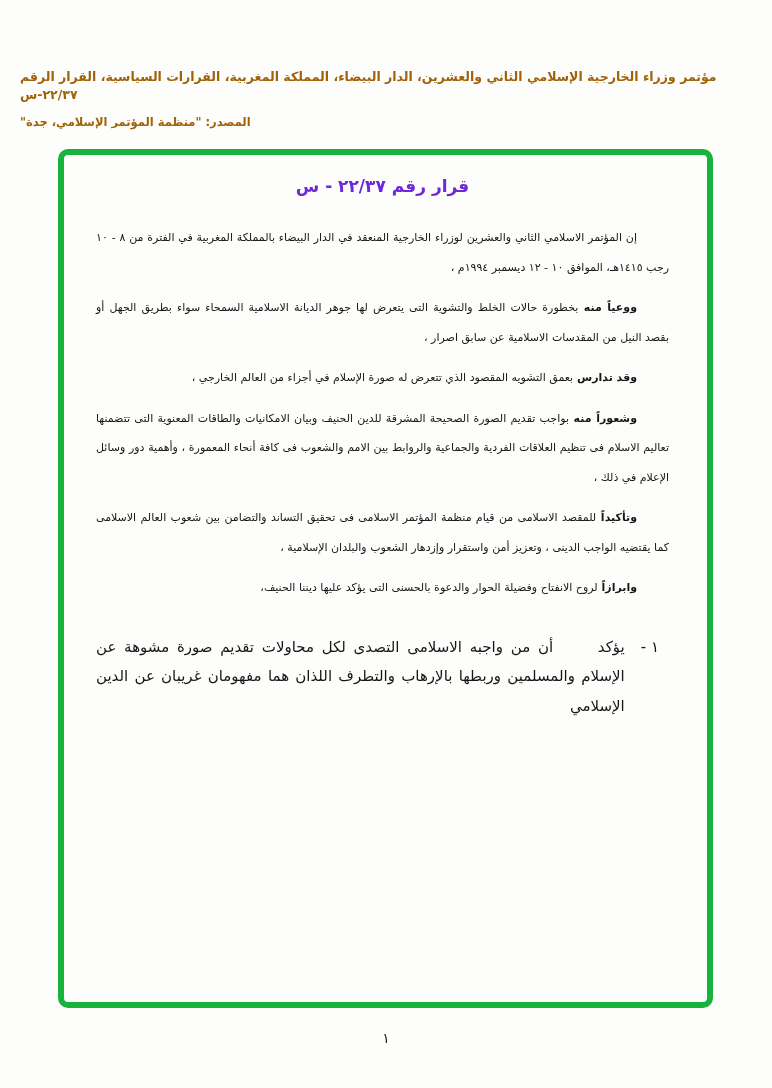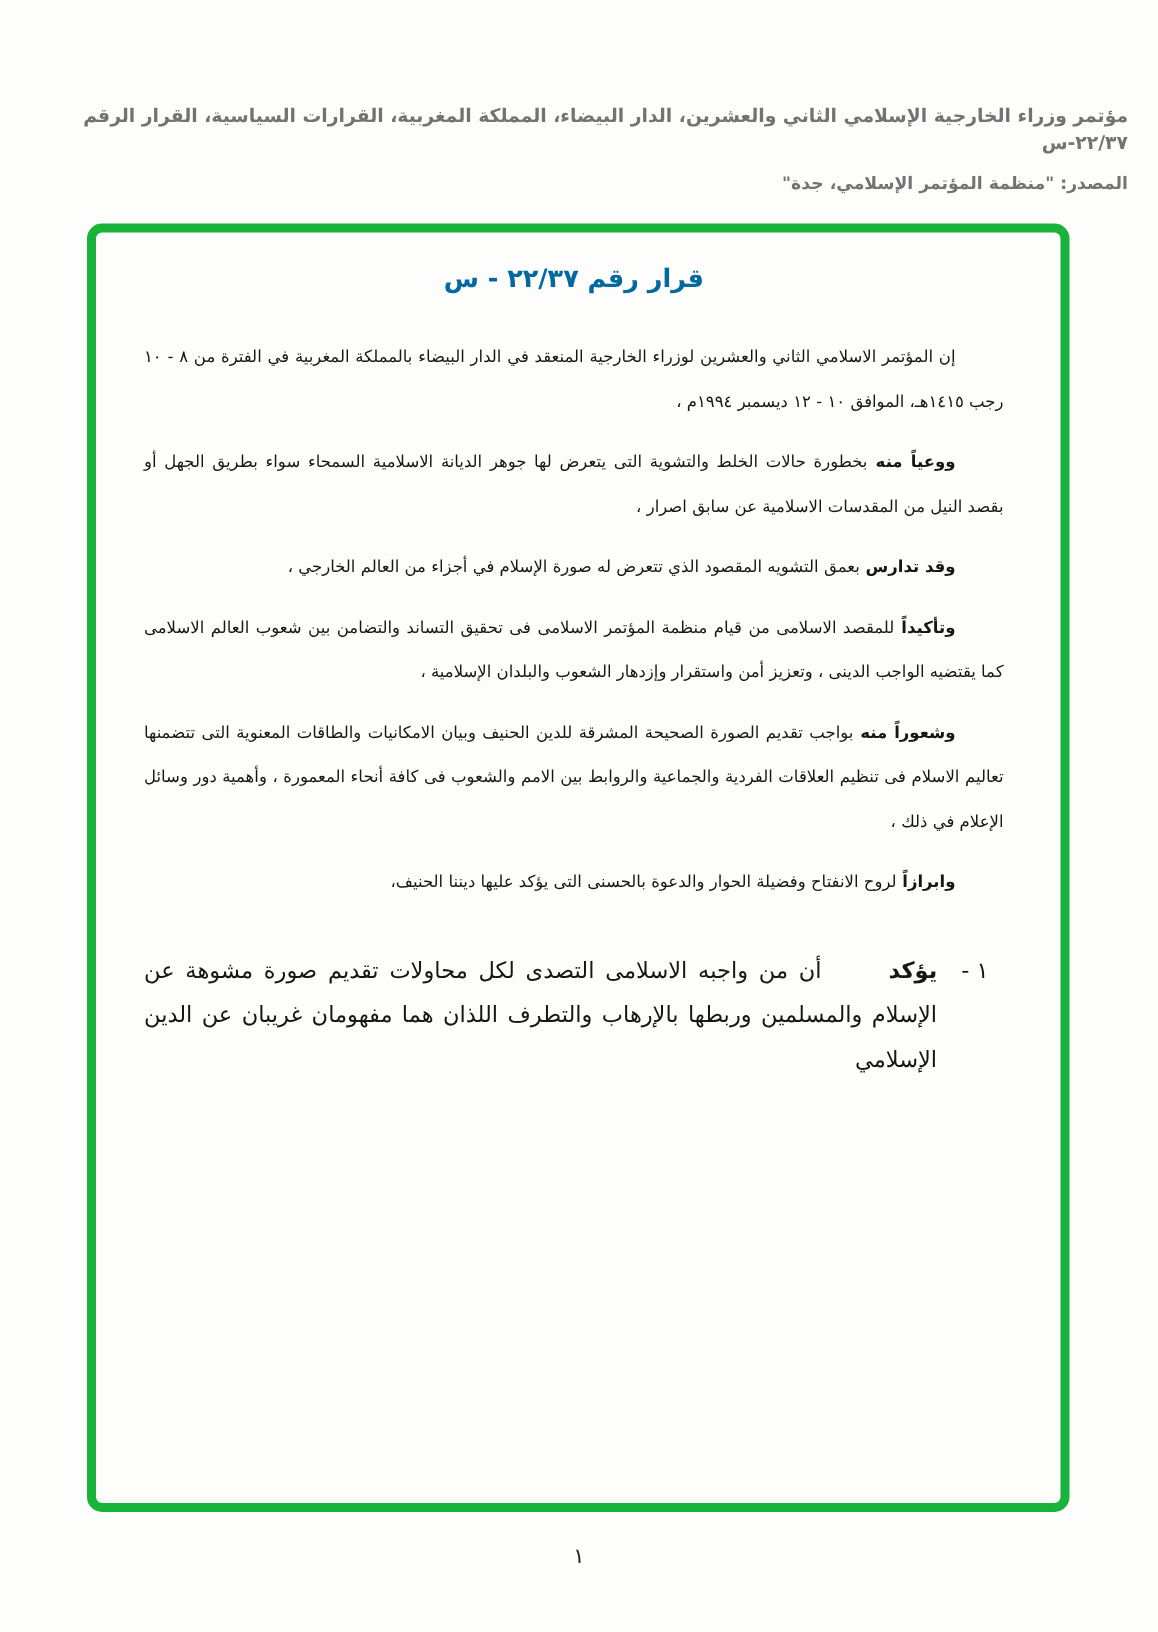--- a/index.html
+++ b/index.html
@@ -12,23 +12,23 @@
     direction: rtl;
     font-family: "DejaVu Sans", sans-serif;
     color: #161616;
     overflow: hidden;
   }
   .header {
     position: absolute;
     top: 68px;
     left: 20px;
     right: 20px;
-    text-align: right;
+    text-align: left;
     font-weight: bold;
-    color: #737373;
+    color: #a16207;
   }
   .header-line1 { font-size: 12.5px; line-height: 18px; }
   .header-line2 { font-size: 11.5px; line-height: 16px; margin-top: 10px; }
   .frame {
     position: absolute;
     left: 58px;
     top: 149px;
     width: 643px;
     height: 847px;
     border: 6px solid #17b33a;
@@ -38,41 +38,41 @@
   }
   .frame-inner {
     padding: 16px 38px 0 32px;
   }
   .doc-title {
     text-align: center;
     font-weight: bold;
     font-size: 17px;
     line-height: 30px;
     margin-bottom: 22px;
-    color: #0369a1;
+    color: #6d28d9;
   }
   .para {
     font-size: 11px;
     line-height: 29.5px;
     text-align: justify;
     text-indent: 32px;
     margin: 0 0 11px 0;
   }
   .para .lead { font-weight: bold; }
   .items { margin-top: 30px; }
   .item {
     display: flex;
     gap: 16px;
     font-size: 15px;
     line-height: 29.5px;
     padding-right: 10px;
   }
   .item-marker { white-space: nowrap; }
   .item-text { flex: 1; text-align: justify; }
-  .item-text .lead { font-weight: bold; padding-left: 37px; }
+  .item-text .lead { font-weight: normal; padding-left: 37px; }
   .page-number {
     position: absolute;
     bottom: 42px;
     left: 0;
     right: 0;
     text-align: center;
     font-size: 14px;
     color: #222;
   }
 </style>
@@ -88,22 +88,22 @@
 
   <div class="frame">
     <div class="frame-inner">
       <div class="doc-title">
         <div>قرار رقم ٢٢/٣٧ - س</div>
       </div>
       <div>
           <div class="para"><span class="lead"></span><span>إن المؤتمر الاسلامي الثاني والعشرين لوزراء الخارجية المنعقد في الدار البيضاء بالمملكة المغربية في الفترة من ٨ - ١٠ رجب ١٤١٥هـ، الموافق ١٠ - ١٢ ديسمبر ١٩٩٤م ،</span></div>
           <div class="para"><span class="lead">ووعياً منه </span><span>بخطورة حالات الخلط والتشوية التى يتعرض لها جوهر الديانة الاسلامية السمحاء سواء بطريق الجهل أو بقصد النيل من المقدسات الاسلامية عن سابق اصرار ،</span></div>
           <div class="para"><span class="lead">وقد تدارس </span><span>بعمق التشويه المقصود الذي تتعرض له صورة الإسلام في أجزاء من العالم الخارجي ،</span></div>
+          <div class="para"><span class="lead">وشعوراً منه </span><span>بواجب تقديم الصورة الصحيحة المشرقة للدين الحنيف وبيان الامكانيات والطاقات المعنوية التى تتضمنها تعاليم الاسلام فى تنظيم العلاقات الفردية والجماعية والروابط بين الامم والشعوب فى كافة أنحاء المعمورة ، وأهمية دور وسائل الإعلام في ذلك ،</span></div>
           <div class="para"><span class="lead">وتأكيداً </span><span>للمقصد الاسلامى من قيام منظمة المؤتمر الاسلامى فى تحقيق التساند والتضامن بين شعوب العالم الاسلامى كما يقتضيه الواجب الدينى ، وتعزيز أمن واستقرار وإزدهار الشعوب والبلدان الإسلامية ،</span></div>
-          <div class="para"><span class="lead">وشعوراً منه </span><span>بواجب تقديم الصورة الصحيحة المشرقة للدين الحنيف وبيان الامكانيات والطاقات المعنوية التى تتضمنها تعاليم الاسلام فى تنظيم العلاقات الفردية والجماعية والروابط بين الامم والشعوب فى كافة أنحاء المعمورة ، وأهمية دور وسائل الإعلام في ذلك ،</span></div>
           <div class="para"><span class="lead">وابرازاً </span><span>لروح الانفتاح وفضيلة الحوار والدعوة بالحسنى التى يؤكد عليها ديننا الحنيف،</span></div>
         </div>
       <div class="items">
           <div class="item">
             <div class="item-marker">١ -</div>
             <div class="item-text"><span class="lead">يؤكد </span><span>أن من واجبه الاسلامى التصدى لكل محاولات تقديم صورة مشوهة عن الإسلام والمسلمين وربطها بالإرهاب والتطرف اللذان هما مفهومان غريبان عن الدين الإسلامي</span></div>
           </div>
         </div>
     </div>
   </div>

